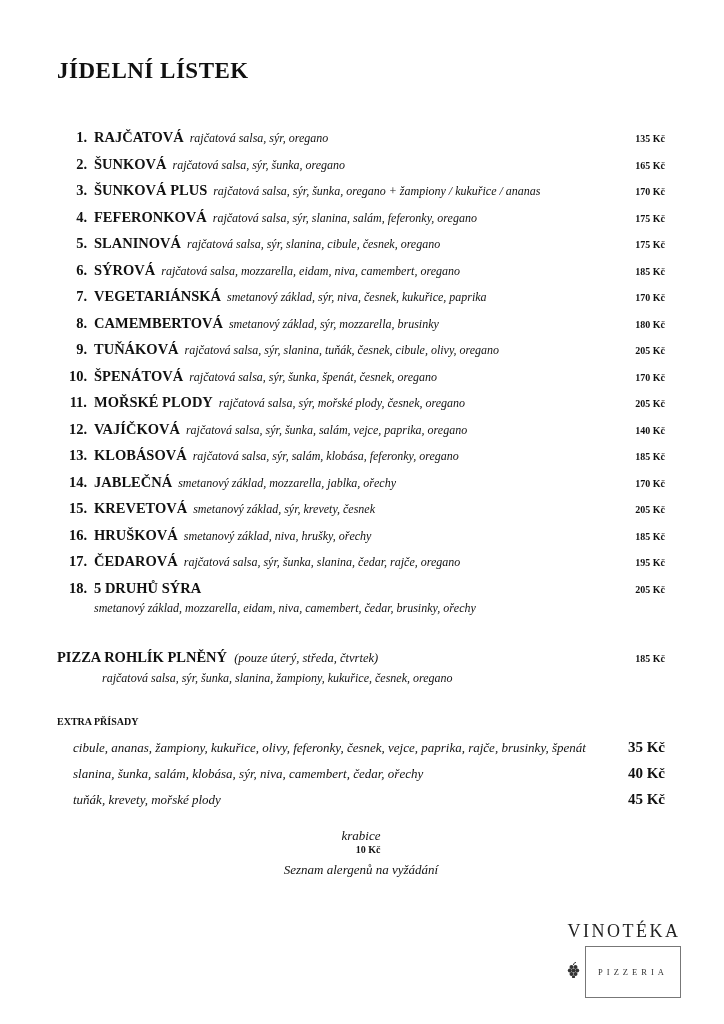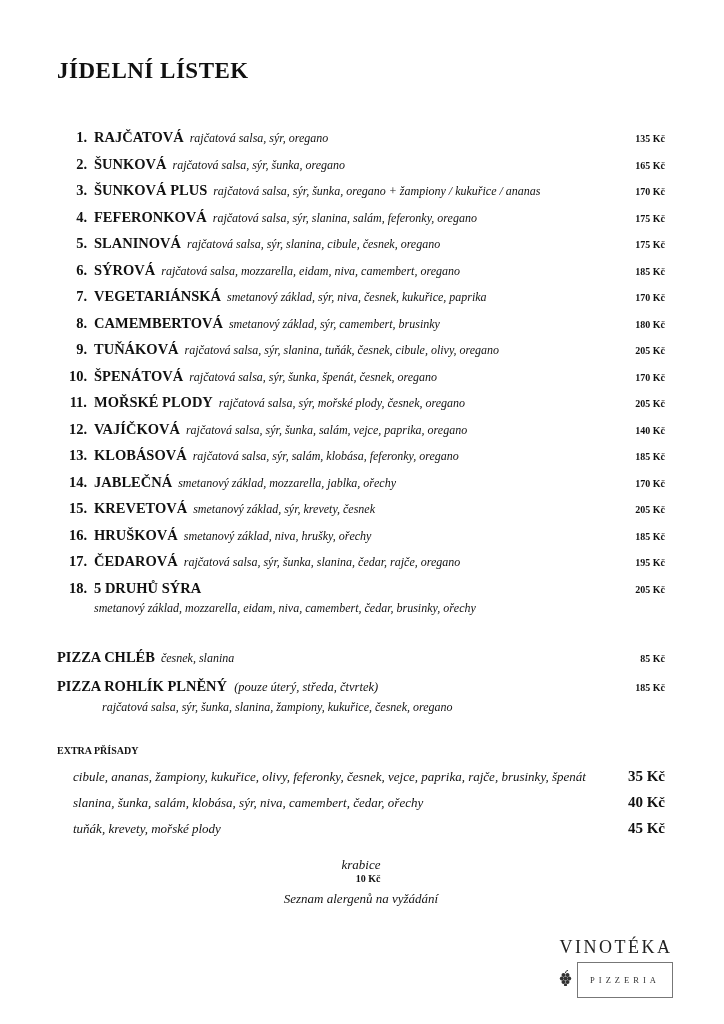--- a/index.html
+++ b/index.html
@@ -29,25 +29,25 @@
   .extras-title { font-weight:bold; font-size:10px; margin-bottom:12px; }
   .extra-row { margin-bottom:9px; }
   .extra-desc { flex:1; font-size:13px; margin-left:16px; }
   .extra-row .price { font-size:15px; }
 
   .footer-block { margin-top:20px; }
   .footer-row { display:flex; align-items:center; margin-bottom:7px;flex-direction:column; }
   .footer-label { flex:1; font-style:italic; font-size:13px; }
 
   .logo {
-    position:absolute; right:48px; bottom:26px; text-align:center; width:120px;
+    position:absolute; right:40px; bottom:26px; text-align:center; width:120px;
   }
   .logo-name { font-size:18px; letter-spacing:2.5px; color:#222; margin-bottom:4px; }
   .logo-sub { display:flex; align-items:center; justify-content:center; gap:5px; }
-  .logo-box { border:1px solid #777; padding:12px 12px; font-size:8.5px; letter-spacing:4px; color:#333; }
+  .logo-box { border:1px solid #777; padding:20px 12px; font-size:8.5px; letter-spacing:4px; color:#333; }
   .grape-icon { flex:0 0 auto; }
 </style>
 </head>
 <body>
 
 <div class="page">
 
   <h1 class="title">JÍDELNÍ LÍSTEK</h1>
 
   <div class="items">
@@ -73,21 +73,21 @@
       </div>
       <div class="item-row">
         <div class="item-main"><span class="num">6.</span><span class="name">SÝROVÁ</span><span class="desc">rajčatová salsa, mozzarella, eidam, niva, camembert, oregano</span></div>
         <div class="price">185 Kč</div>
       </div>
       <div class="item-row">
         <div class="item-main"><span class="num">7.</span><span class="name">VEGETARIÁNSKÁ</span><span class="desc">smetanový základ, sýr, niva, česnek, kukuřice, paprika</span></div>
         <div class="price">170 Kč</div>
       </div>
       <div class="item-row">
-        <div class="item-main"><span class="num">8.</span><span class="name">CAMEMBERTOVÁ</span><span class="desc">smetanový základ, sýr, camembert, brusinky</span></div>
+        <div class="item-main"><span class="num">8.</span><span class="name">CAMEMBERTOVÁ</span><span class="desc">smetanový základ, sýr, mozzarella, brusinky</span></div>
         <div class="price">180 Kč</div>
       </div>
       <div class="item-row">
         <div class="item-main"><span class="num">9.</span><span class="name">TUŇÁKOVÁ</span><span class="desc">rajčatová salsa, sýr, slanina, tuňák, česnek, cibule, olivy, oregano</span></div>
         <div class="price">205 Kč</div>
       </div>
       <div class="item-row">
         <div class="item-main"><span class="num">10.</span><span class="name">ŠPENÁTOVÁ</span><span class="desc">rajčatová salsa, sýr, šunka, špenát, česnek, oregano</span></div>
         <div class="price">170 Kč</div>
       </div>
@@ -120,24 +120,20 @@
         <div class="price">195 Kč</div>
       </div>
       <div class="item-row">
         <div class="item-main"><span class="num">18.</span><span class="name">5 DRUHŮ SÝRA</span></div>
         <div class="price">205 Kč</div>
       </div>
       <div class="desc desc-below">smetanový základ, mozzarella, eidam, niva, camembert, čedar, brusinky, ořechy</div>
     </div>
 
   <div class="specials">
-      <div class="item-row special-row">
-        <div class="item-main"><span class="name">PIZZA CHLÉB</span><span class="desc">česnek, slanina</span></div>
-        <div class="price">85 Kč</div>
-      </div>
       <div class="item-row special-row">
         <div class="item-main"><span class="name">PIZZA ROHLÍK PLNĚNÝ</span><span class="note"> (pouze úterý, středa, čtvrtek)</span></div>
         <div class="price">185 Kč</div>
       </div>
       <div class="desc desc-below2">rajčatová salsa, sýr, šunka, slanina, žampiony, kukuřice, česnek, oregano</div>
     </div>
 
   <div class="extras">
     <div class="extras-title">EXTRA PŘÍSADY</div>
     <div>

